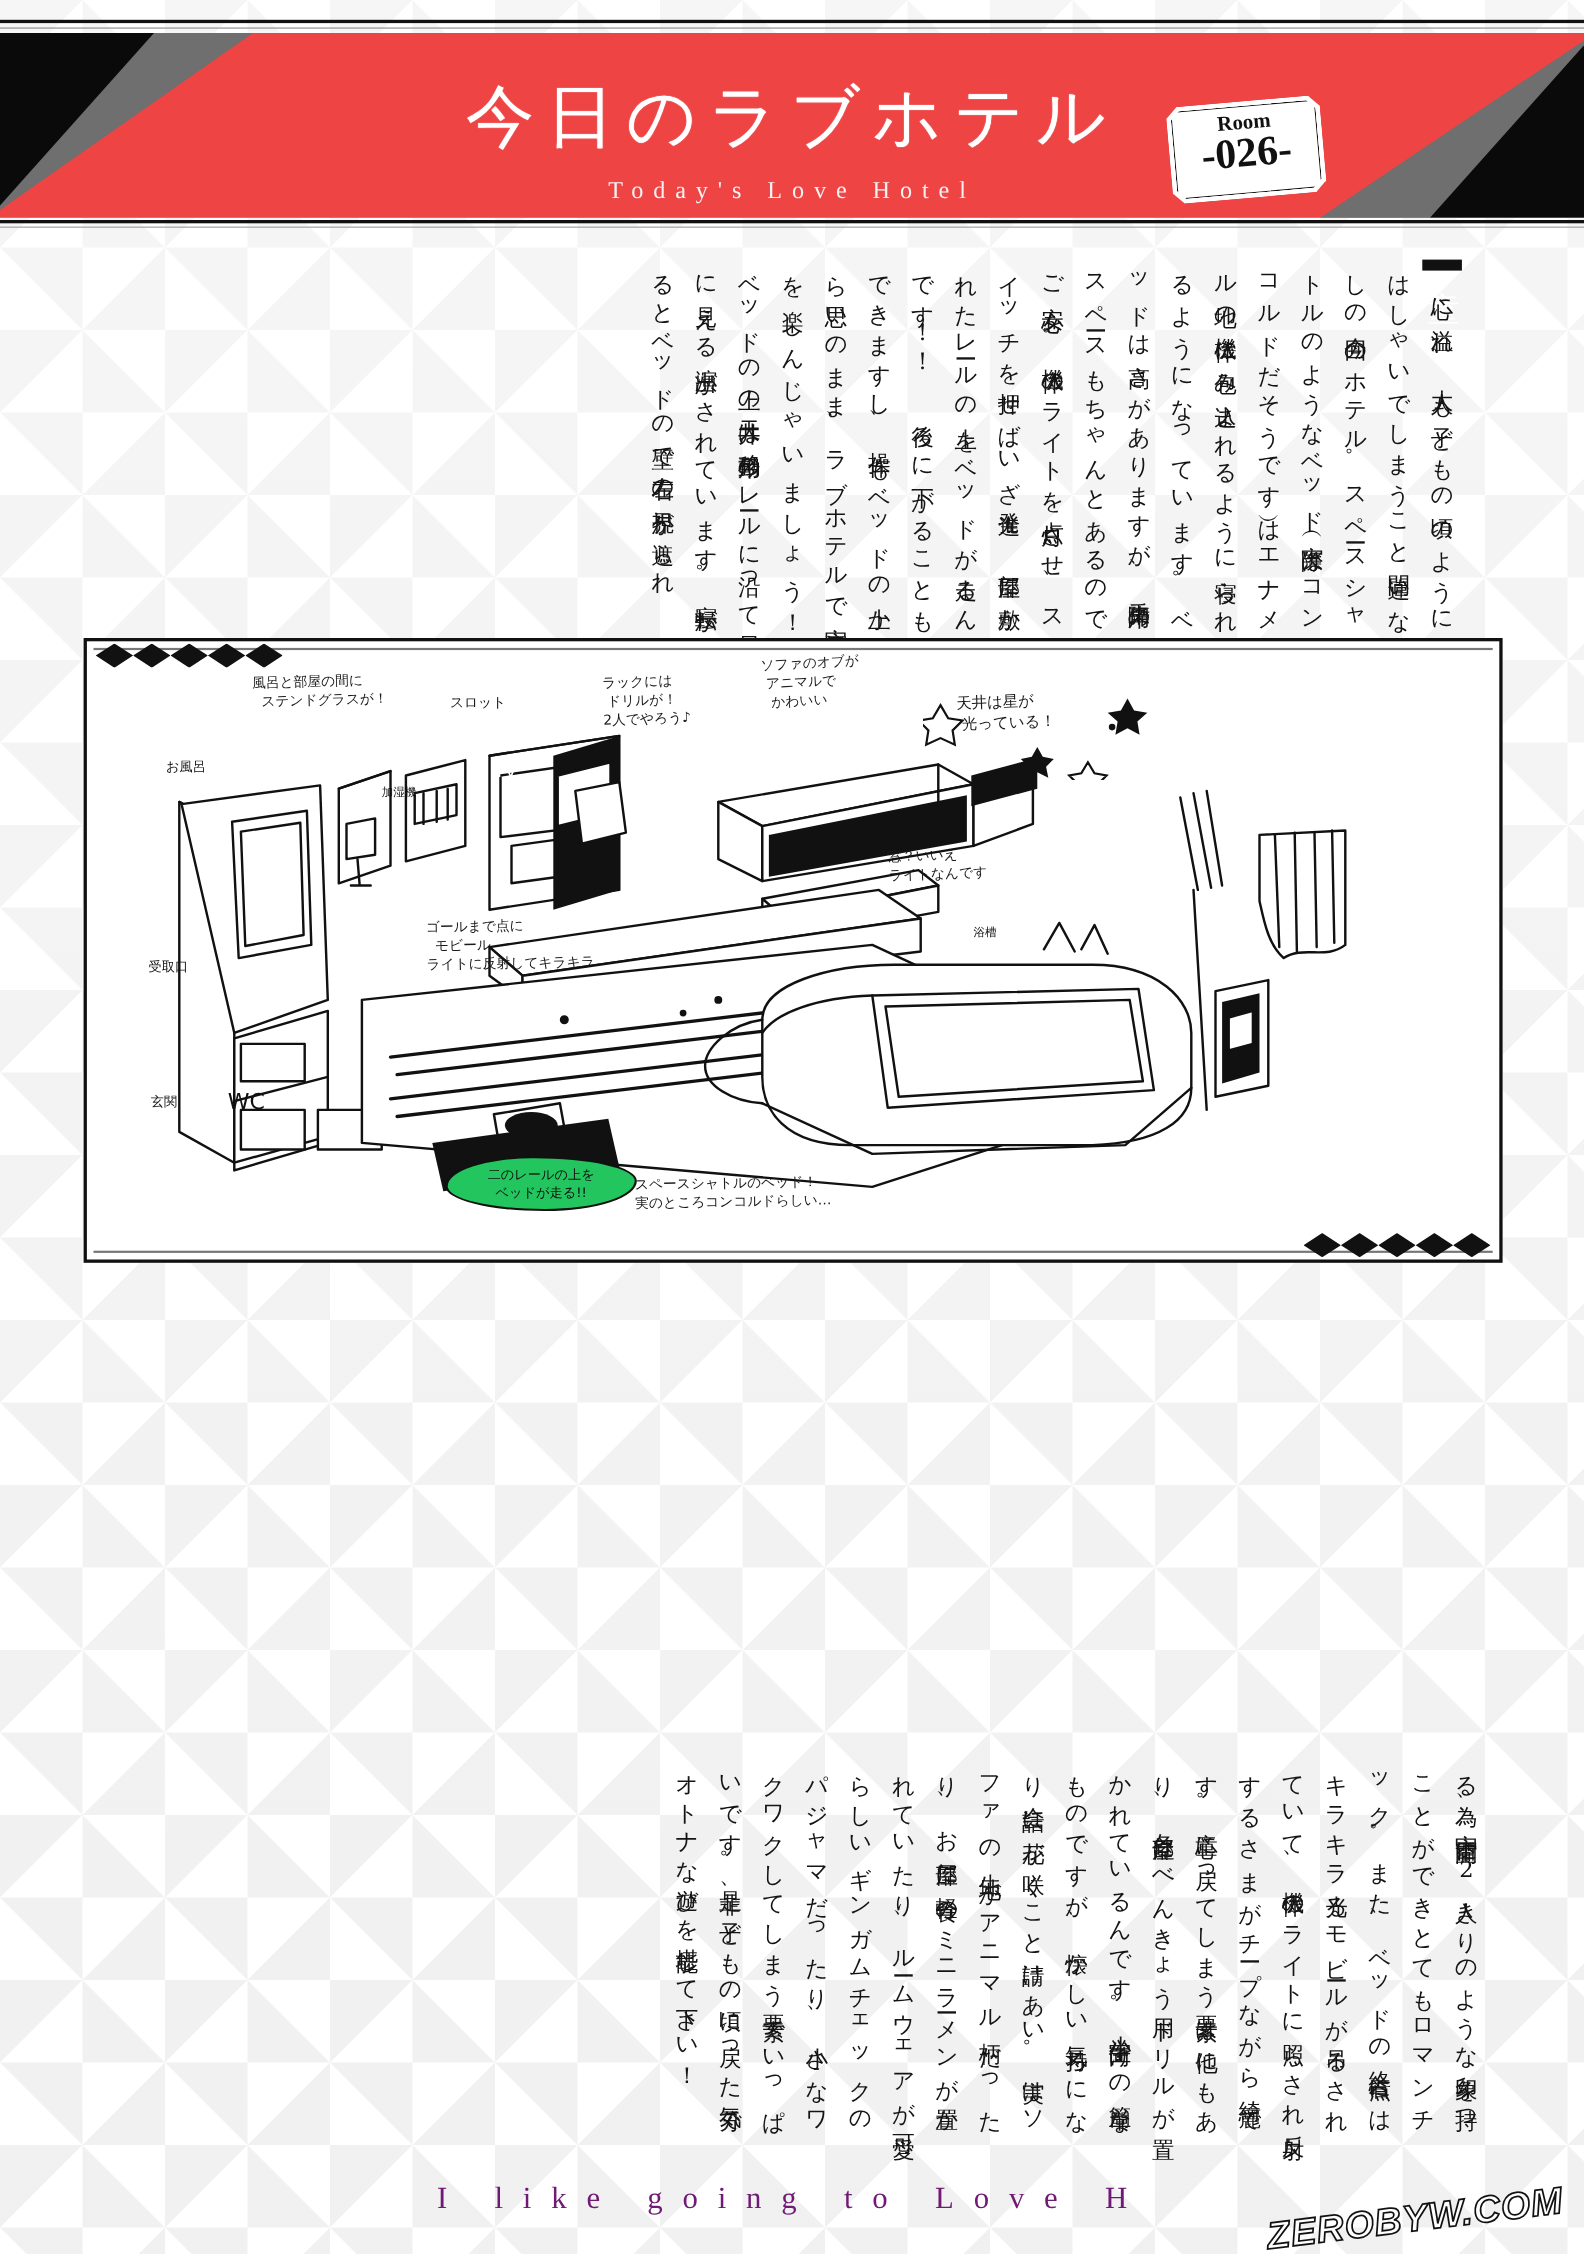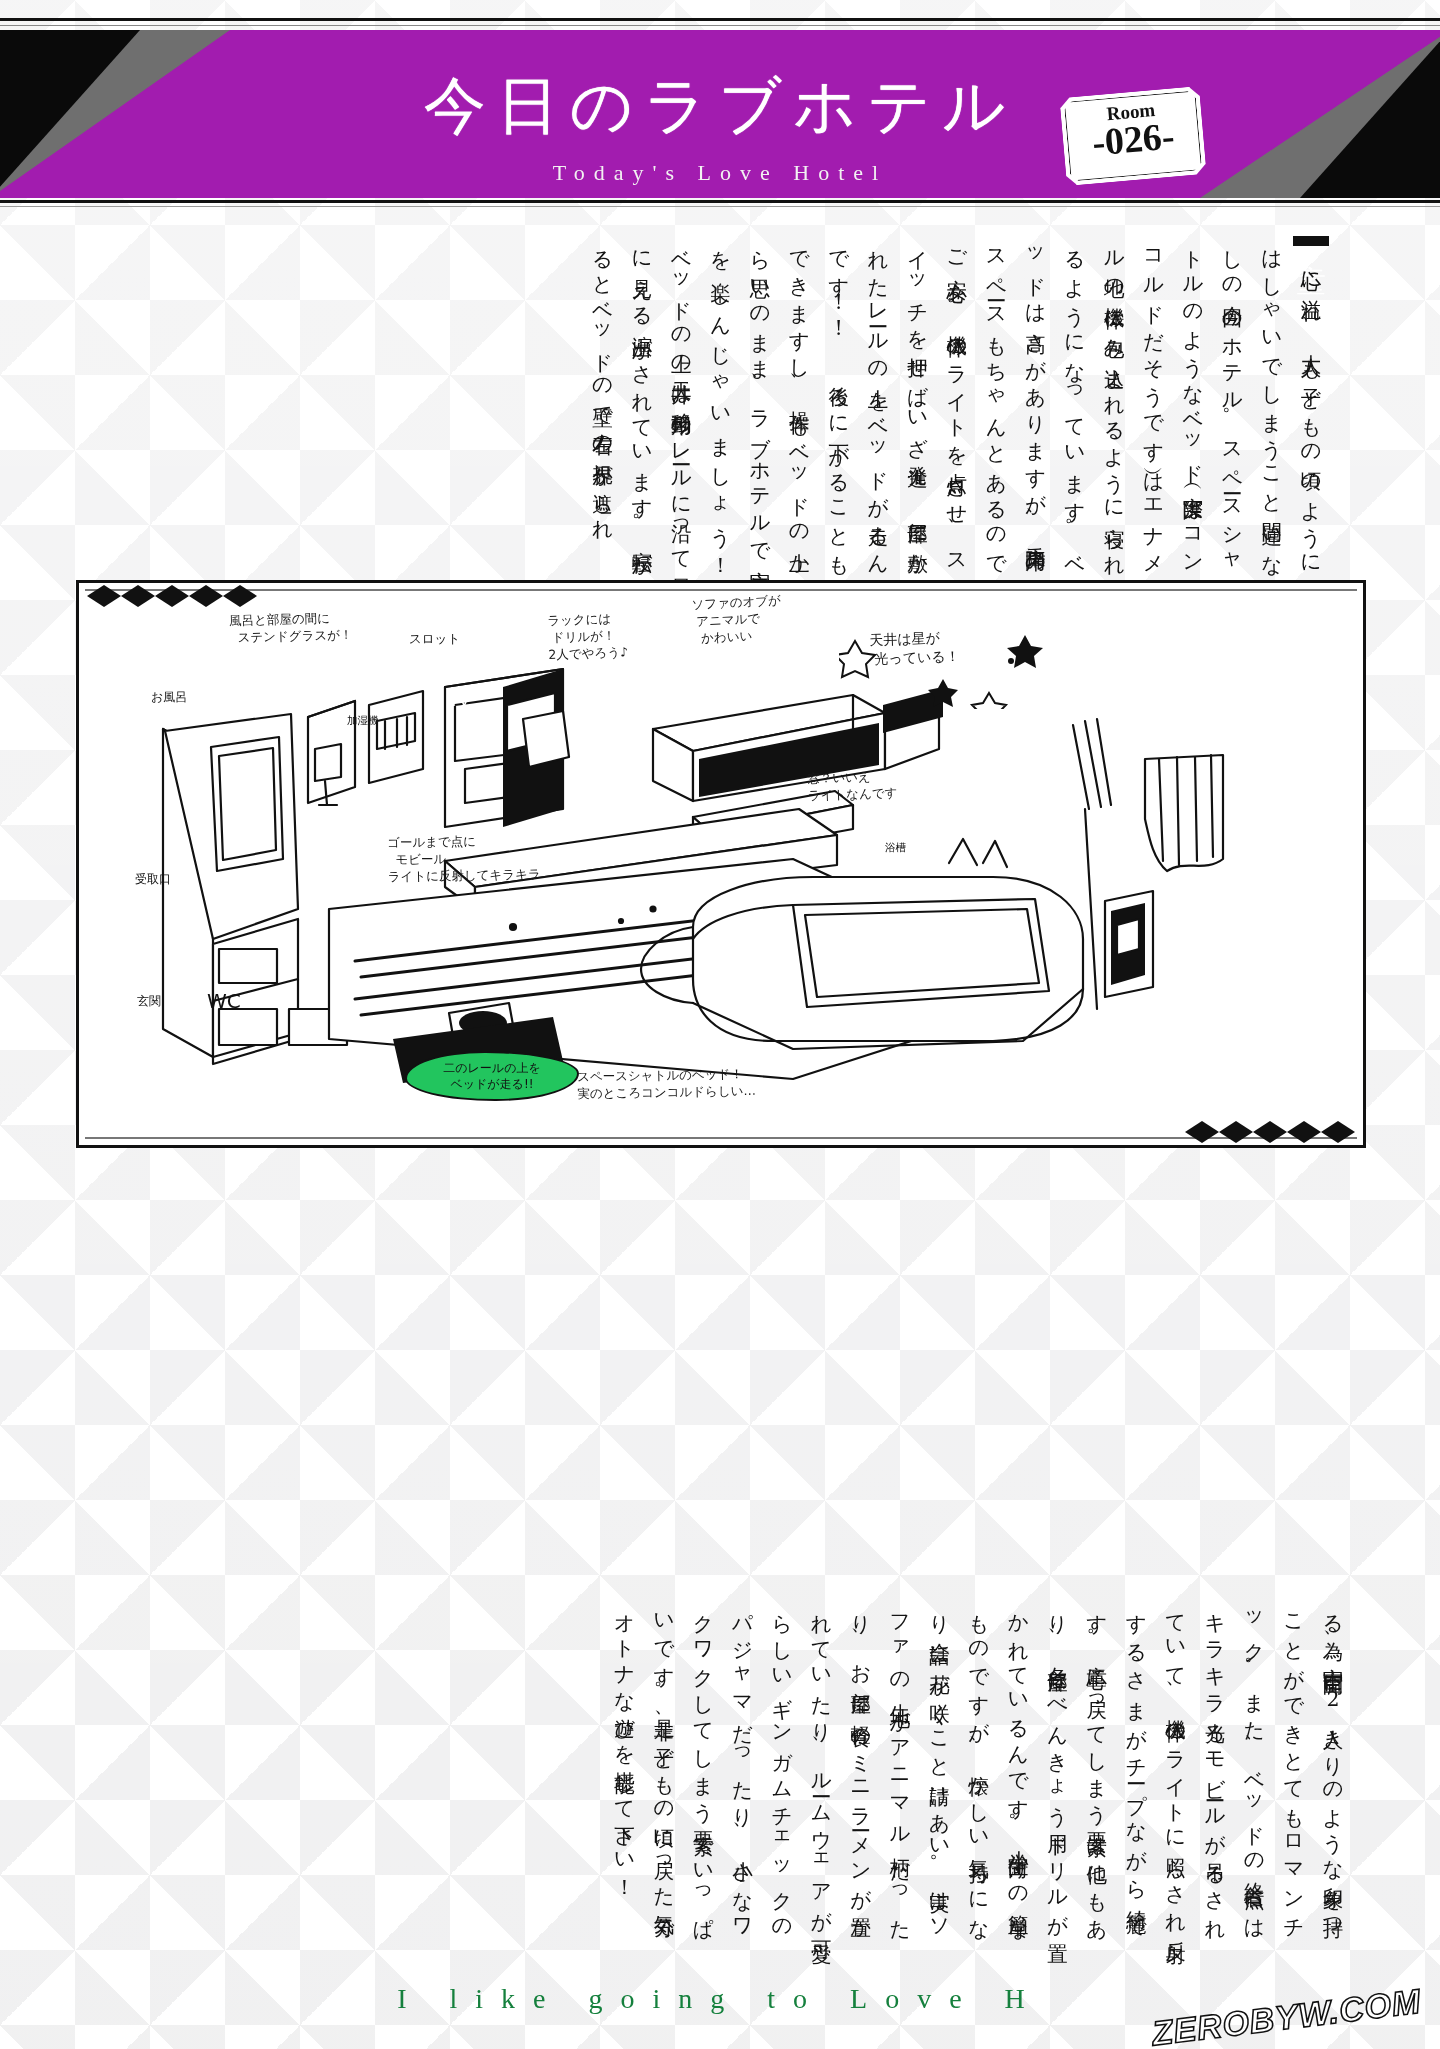--- a/index.html
+++ b/index.html
@@ -23,21 +23,21 @@
   #bgtint{position:absolute;inset:0;background:linear-gradient(180deg,rgba(255,255,255,.45),rgba(255,255,255,.15));}
 
   
   .toprule{position:absolute;left:0;right:0;background:#111;}
   .toprule.a{top:18px;height:3px;}
   .toprule.b{top:25px;height:1px;background:#888;}
 
   
   #header{
     position:absolute;left:0;top:30px;width:1440px;height:168px;
-    background:#a21caf;overflow:hidden;
+    background:#ef4444;overflow:hidden;
   }
   #header .wedge-l{
     position:absolute;left:-10px;top:0;width:240px;height:168px;
     background:#6f6f6f;
     clip-path:polygon(0 0,100% 0,0 100%);
   }
   #header .wedge-l2{
     position:absolute;left:-10px;top:0;width:150px;height:168px;
     background:#0a0a0a;
     clip-path:polygon(0 0,100% 0,0 100%);
@@ -153,21 +153,21 @@
   }
   .lab{
     position:absolute;font-family:"DejaVu Sans","Liberation Sans",sans-serif;
     font-size:12px;color:#111;white-space:pre;
   }
 
   
   #footer-en{
     position:absolute;left:0;right:0;bottom:34px;text-align:center;
     font-family:"Liberation Serif",serif;font-size:28px;letter-spacing:18px;
-    color:#15803d;white-space:nowrap;
+    color:#701a75;white-space:nowrap;
   }
   #watermark{
     position:absolute;right:18px;bottom:12px;
     font-family:"Liberation Sans",sans-serif;
     font-size:34px;font-weight:bold;font-style:italic;
     color:#fff;
     -webkit-text-stroke:1.6px #111;
     letter-spacing:1px;
     transform:rotate(-7deg);
     text-shadow:0 0 2px #fff;

